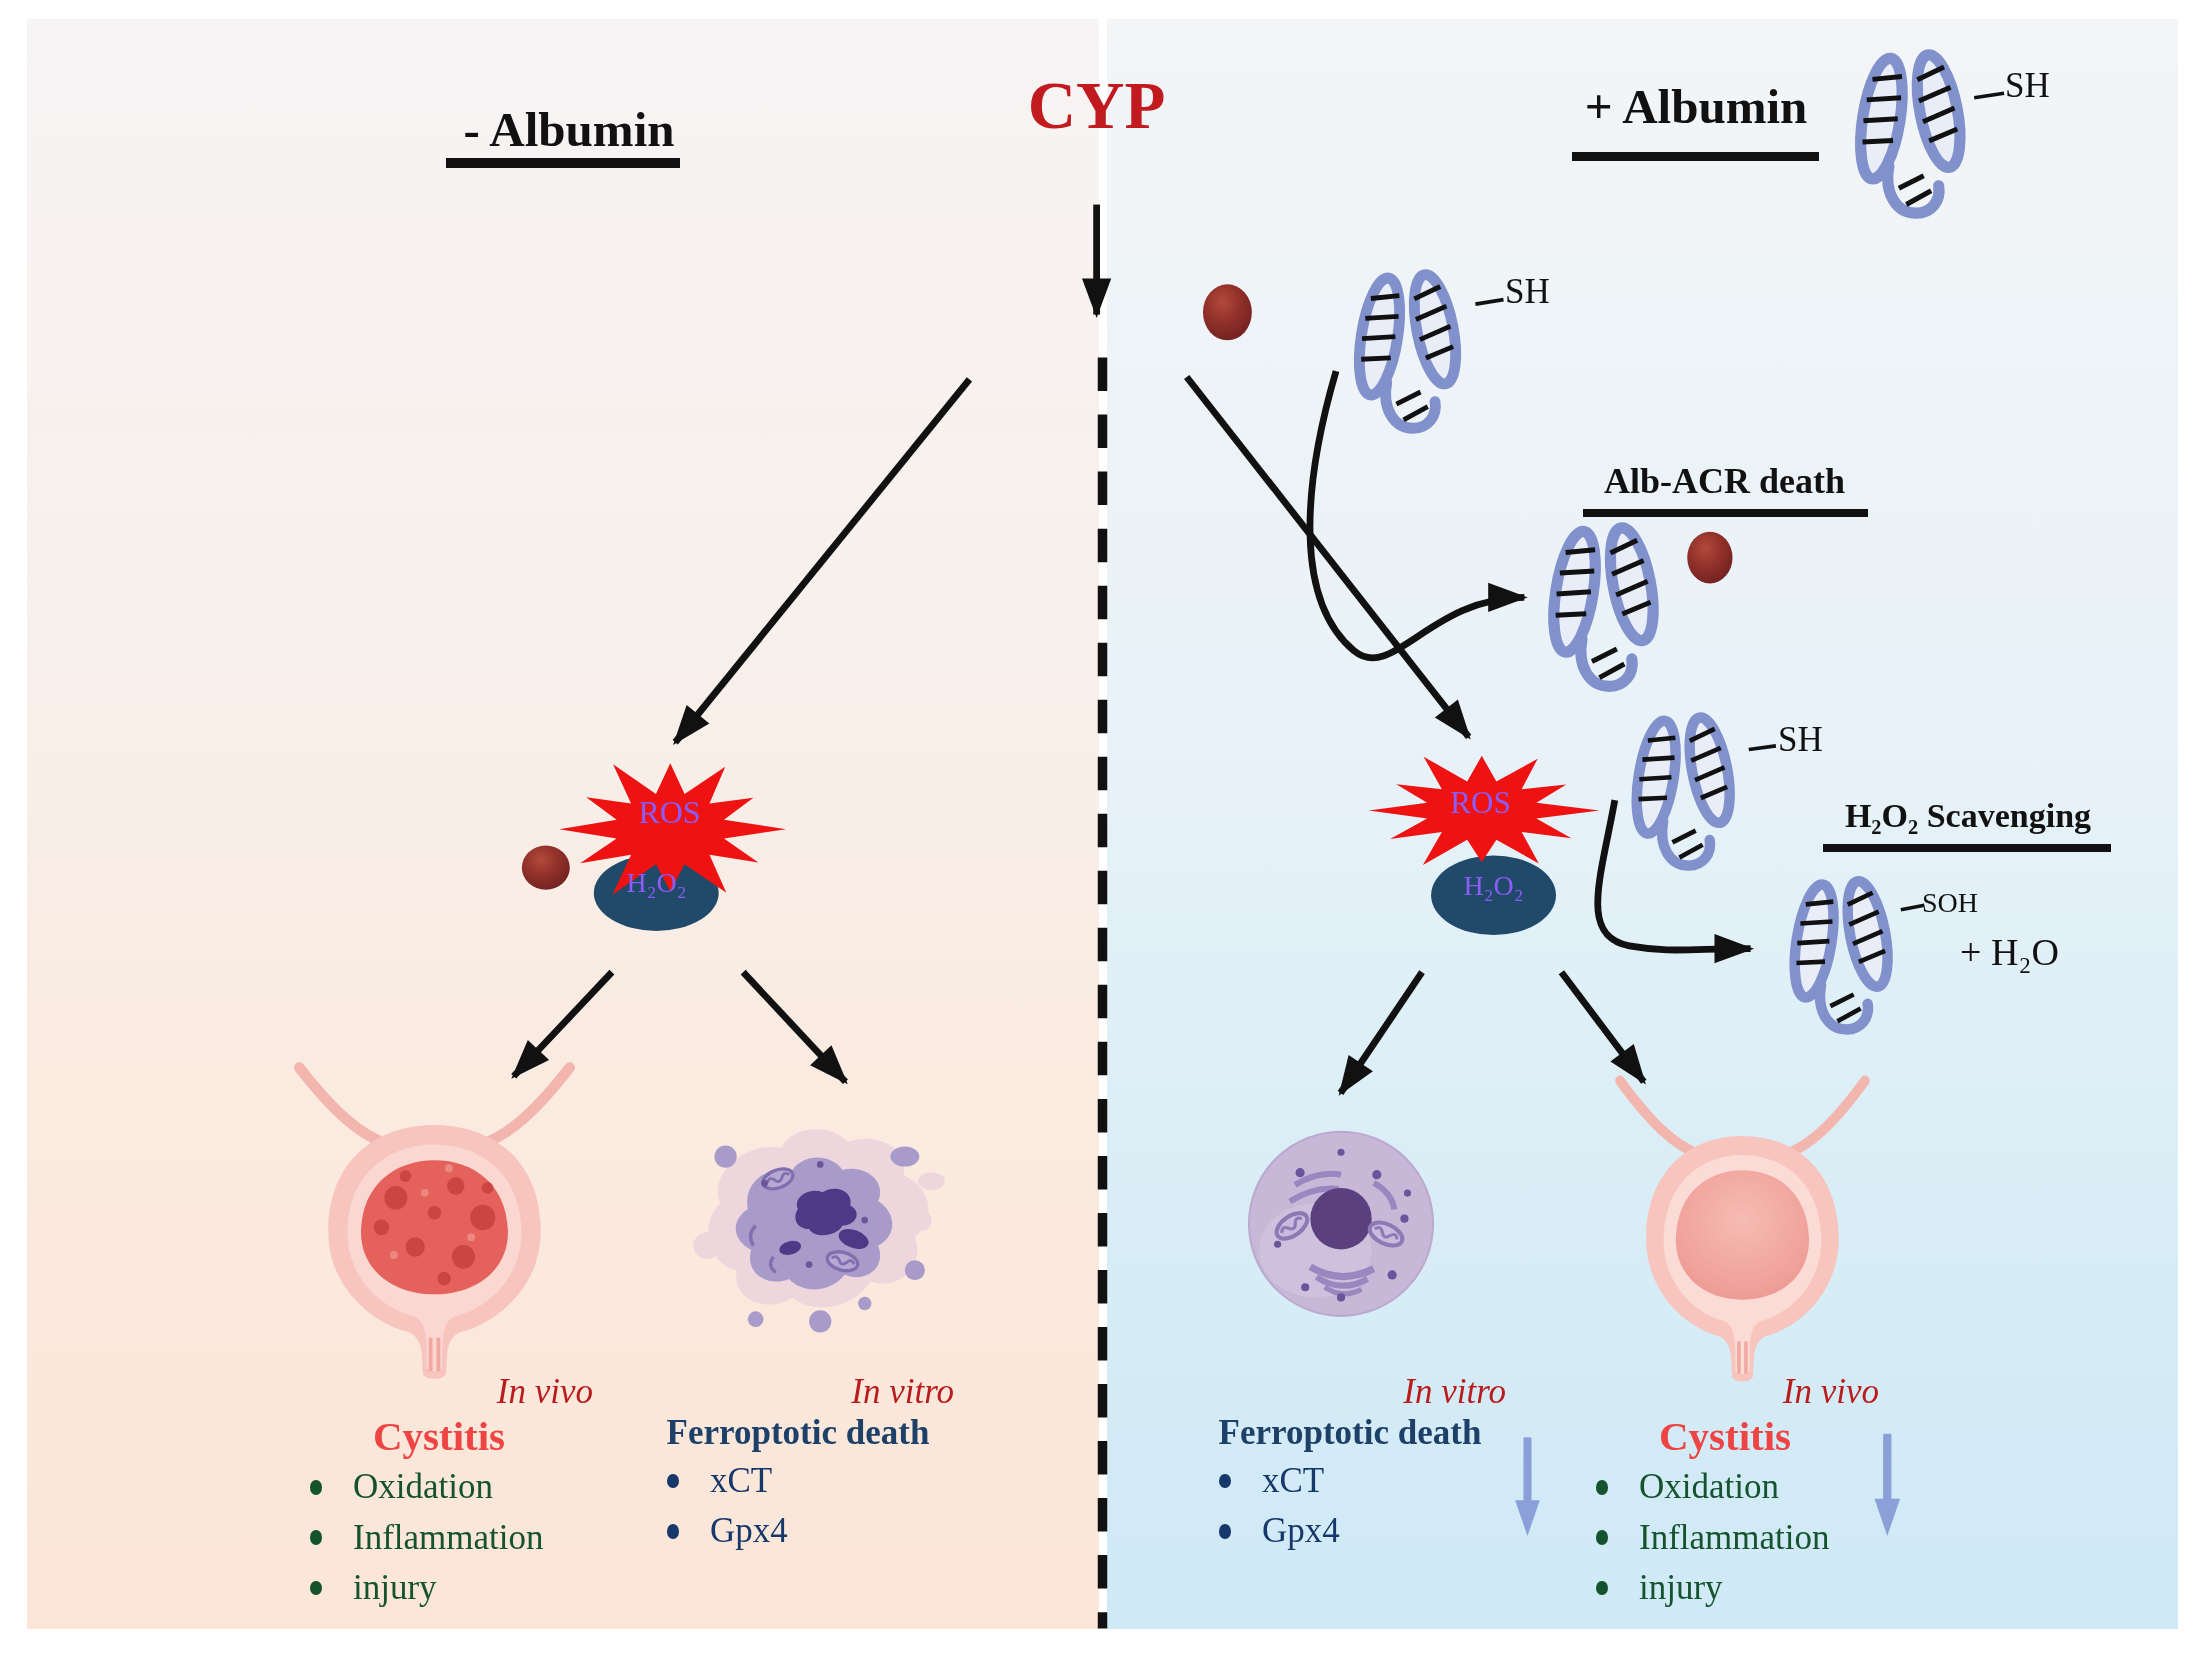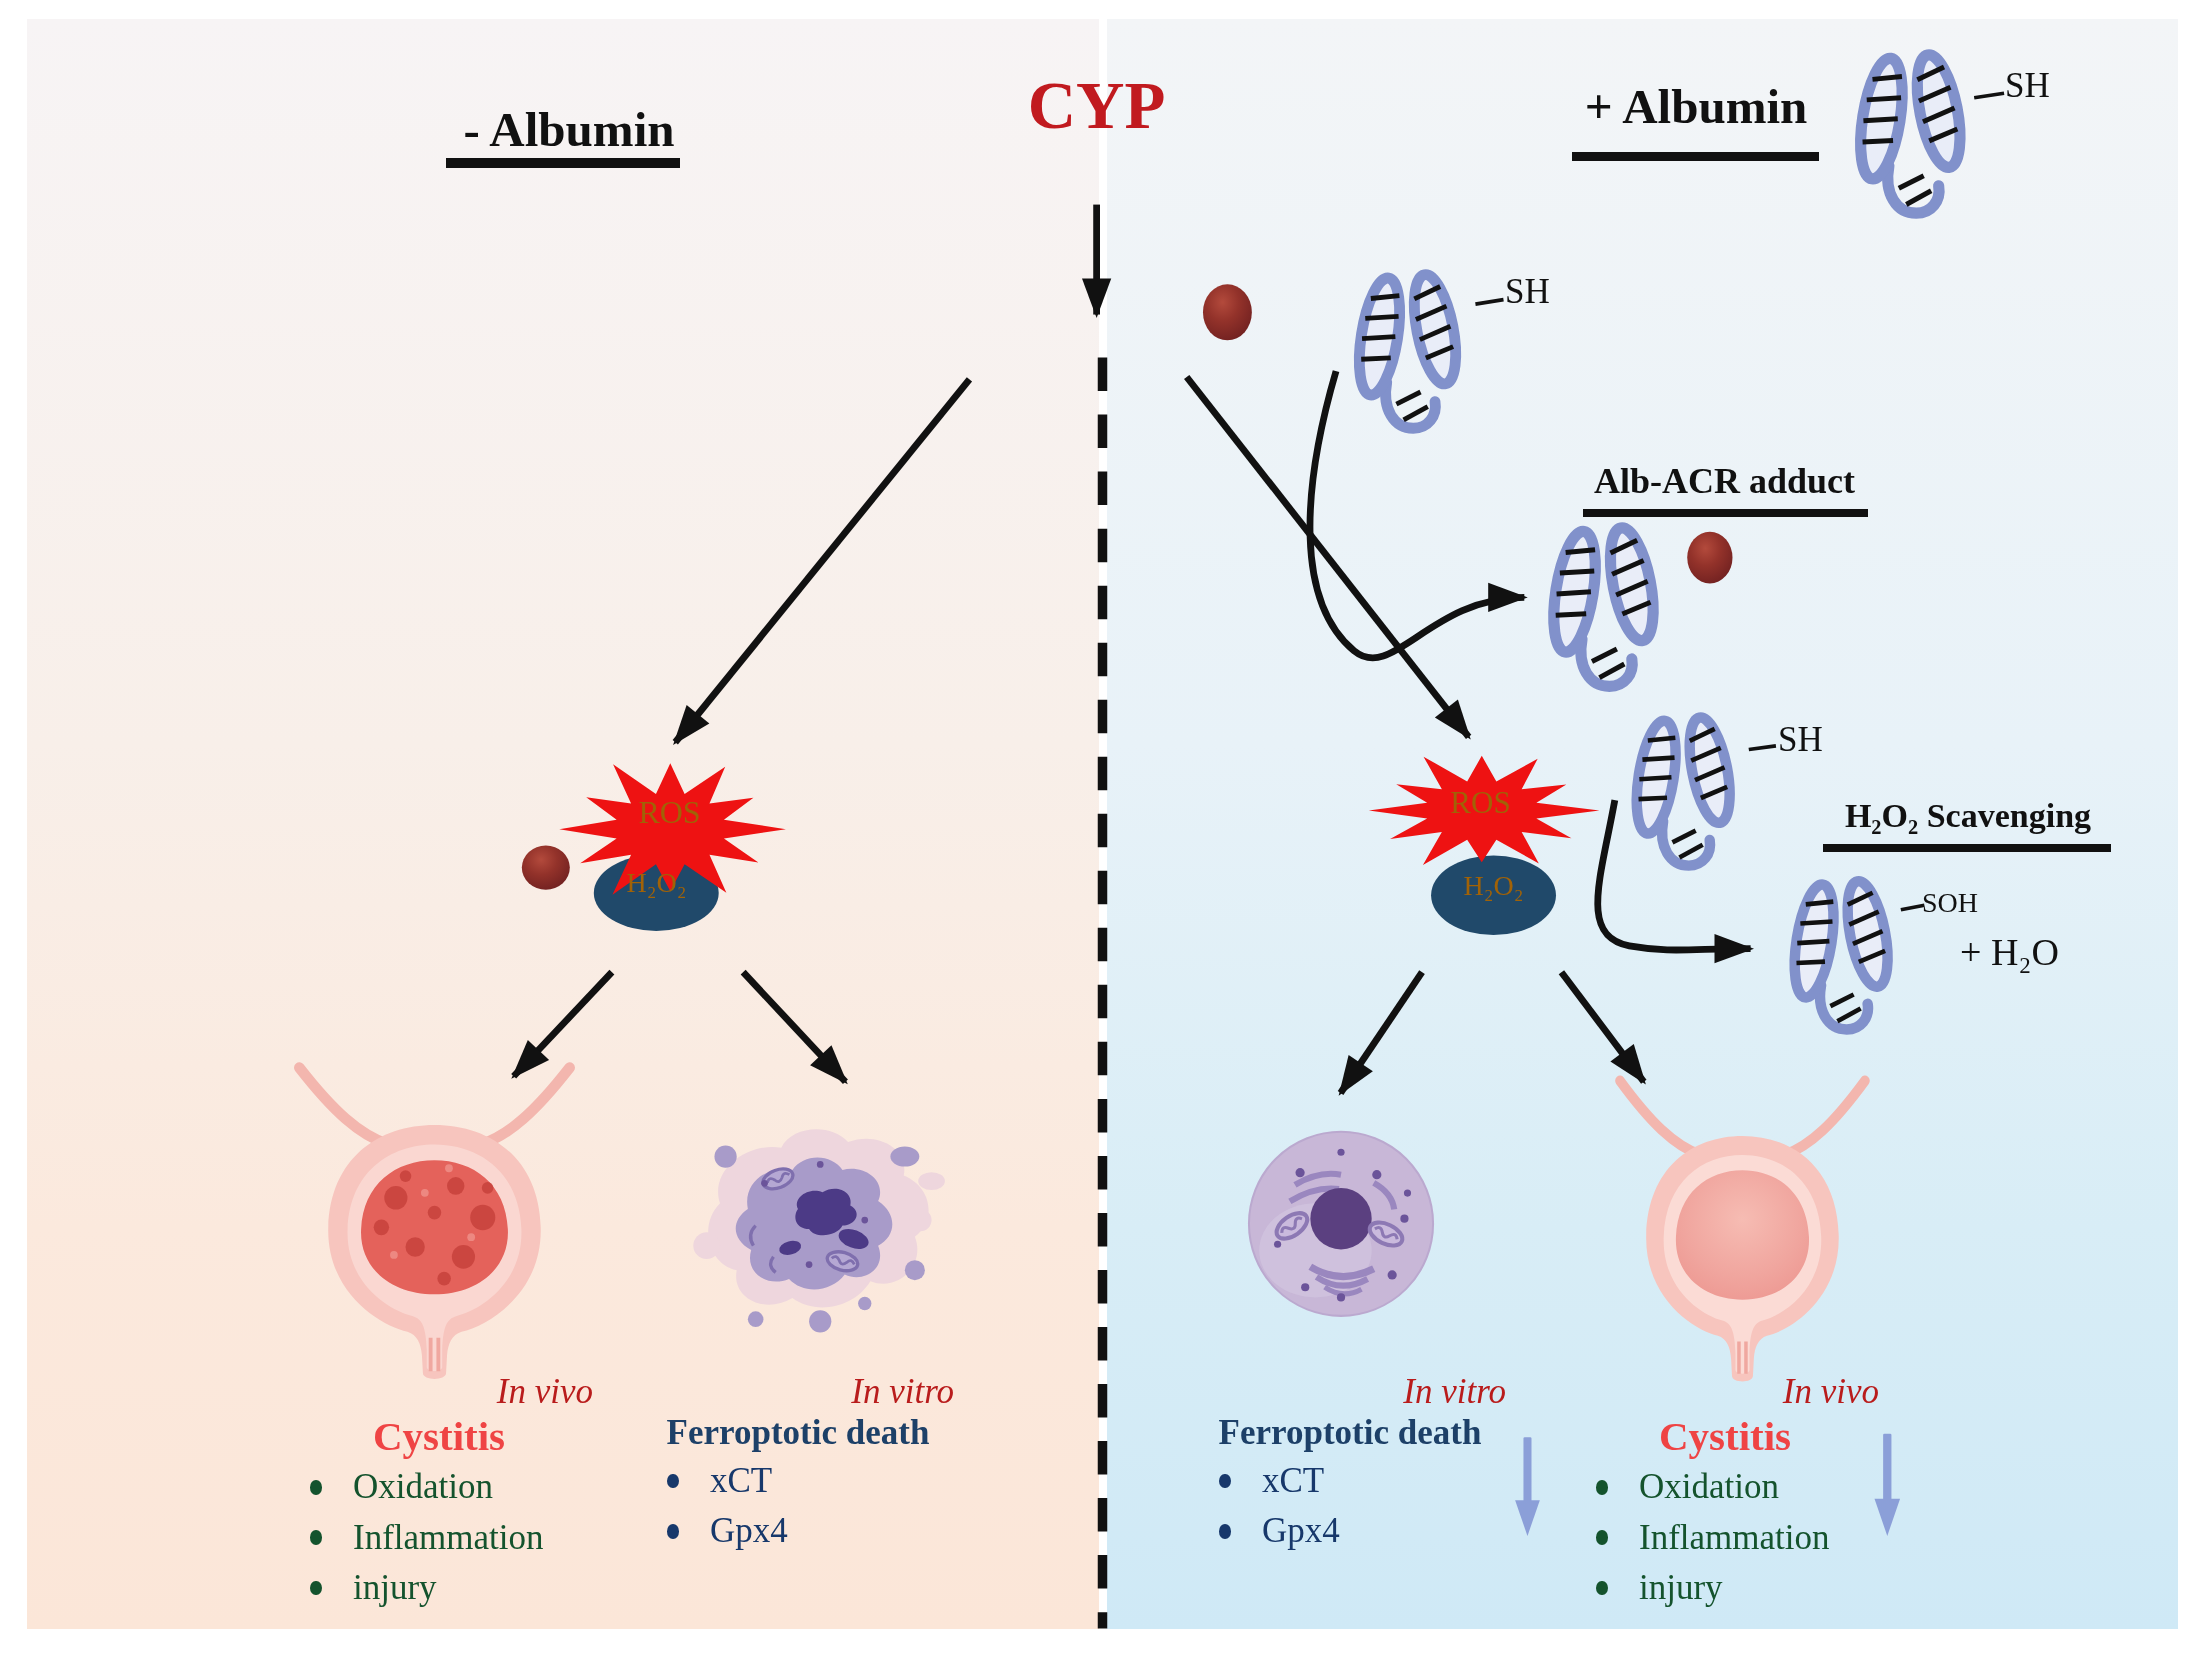--- a/index.html
+++ b/index.html
@@ -5,21 +5,21 @@
   html,body{margin:0;padding:0;background:#ffffff;}
   body{width:2205px;height:1666px;font-family:"Liberation Serif","DejaVu Serif",serif;}
   #canvas{position:relative;width:2205px;height:1666px;overflow:hidden;background:#ffffff;}
   .panel{position:absolute;top:19px;height:1610px;}
   .panel.leftp{left:27px;width:1072px;background:linear-gradient(180deg,#f7f4f5 0%,#f8efe9 45%,#fbe9dd 75%,#fbe6d8 100%);}
   .panel.rightp{left:1107px;width:1071px;background:linear-gradient(180deg,#f3f5f7 0%,#e8f2f8 45%,#d8edf6 75%,#cfe9f6 100%);}
   #art{position:absolute;left:0;top:0;}
   .txt{position:absolute;line-height:1;white-space:nowrap;color:#111;}
   .ctr{text-align:center;}
   .bold{font-weight:bold;}
-  .white{color:#a16207;}
+  .white{color:#8b5cf6;}
   .rule{position:absolute;background:#111;}
   .block{position:absolute;}
   .block .lbl{font-style:italic;font-size:35px;text-align:right;line-height:1.05;color:#b91c1c;}
   .block .head{font-weight:bold;font-size:41px;text-align:center;line-height:1.05;margin-top:4.5px;}
   .block.red .head{color:#ef4444;}
   .block.navy .head{color:#1d4068;font-size:35px;}
   ul.bullets{list-style:none;margin:10px 0 0 0;padding:0;}
   ul.bullets li{position:relative;padding-left:68px;margin-bottom:11.8px;font-size:35px;line-height:1.1;}
   ul.bullets li::before{content:"";position:absolute;left:25px;top:0.34em;width:11.8px;height:14.5px;border-radius:50%;background:currentColor;}
   .block.red ul.bullets li{color:#14532d;}
@@ -234,21 +234,21 @@
   <div class="txt ctr bold" style="left:1022px;top:72px;width:149px;font-size:67px;color:#c11a1f;">CYP</div>
 
 
   <div class="txt ctr bold" style="left:1560px;top:82px;width:272px;font-size:49px;">+ Albumin</div>
   <div class="rule" style="left:1572px;top:152px;width:247px;height:9px;"></div>
 
   <div class="txt" style="left:2005px;top:68px;font-size:35px;">SH</div>
   <div class="txt" style="left:1505px;top:274px;font-size:35px;">SH</div>
   <div class="txt" style="left:1778px;top:722px;font-size:35px;">SH</div>
 
-  <div class="txt ctr bold" style="left:1575px;top:463px;width:299px;font-size:36px;">Alb-ACR adduct</div>
+  <div class="txt ctr bold" style="left:1575px;top:463px;width:299px;font-size:36px;">Alb-ACR death</div>
   <div class="rule" style="left:1583px;top:509px;width:285px;height:8.1px;"></div>
 
   <div class="txt ctr bold" style="left:1814px;top:799px;width:308px;font-size:34px;">H₂O₂ Scavenging</div>
   <div class="rule" style="left:1823px;top:844px;width:288px;height:8.1px;"></div>
 
   <div class="txt" style="left:1922px;top:889px;font-size:28px;">SOH</div>
   <div class="txt" style="left:1960px;top:933px;font-size:38px;">+ H₂O</div>
 
   <div class="txt ctr white" style="left:613px;top:796px;width:113px;font-size:32px;">ROS</div>
   <div class="txt ctr white" style="left:593px;top:869px;width:127px;font-size:28px;">H₂O₂</div>

